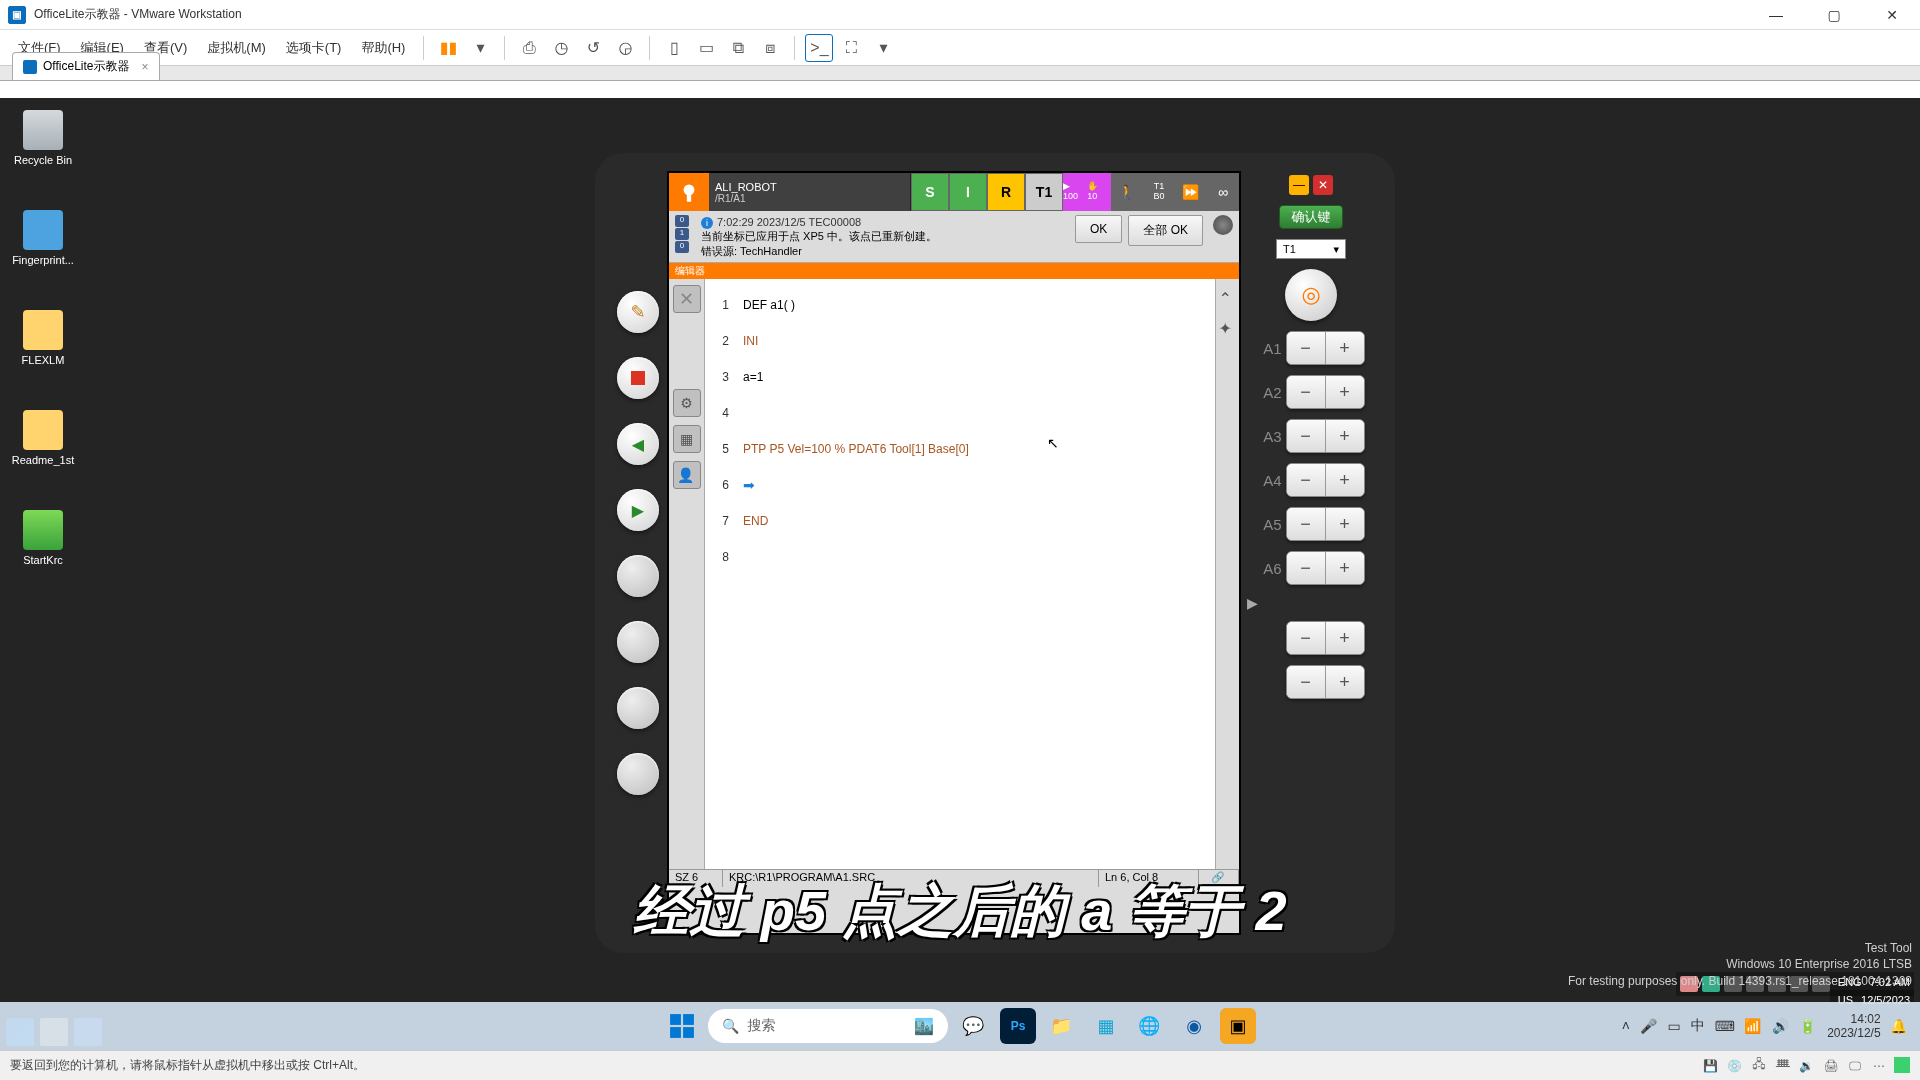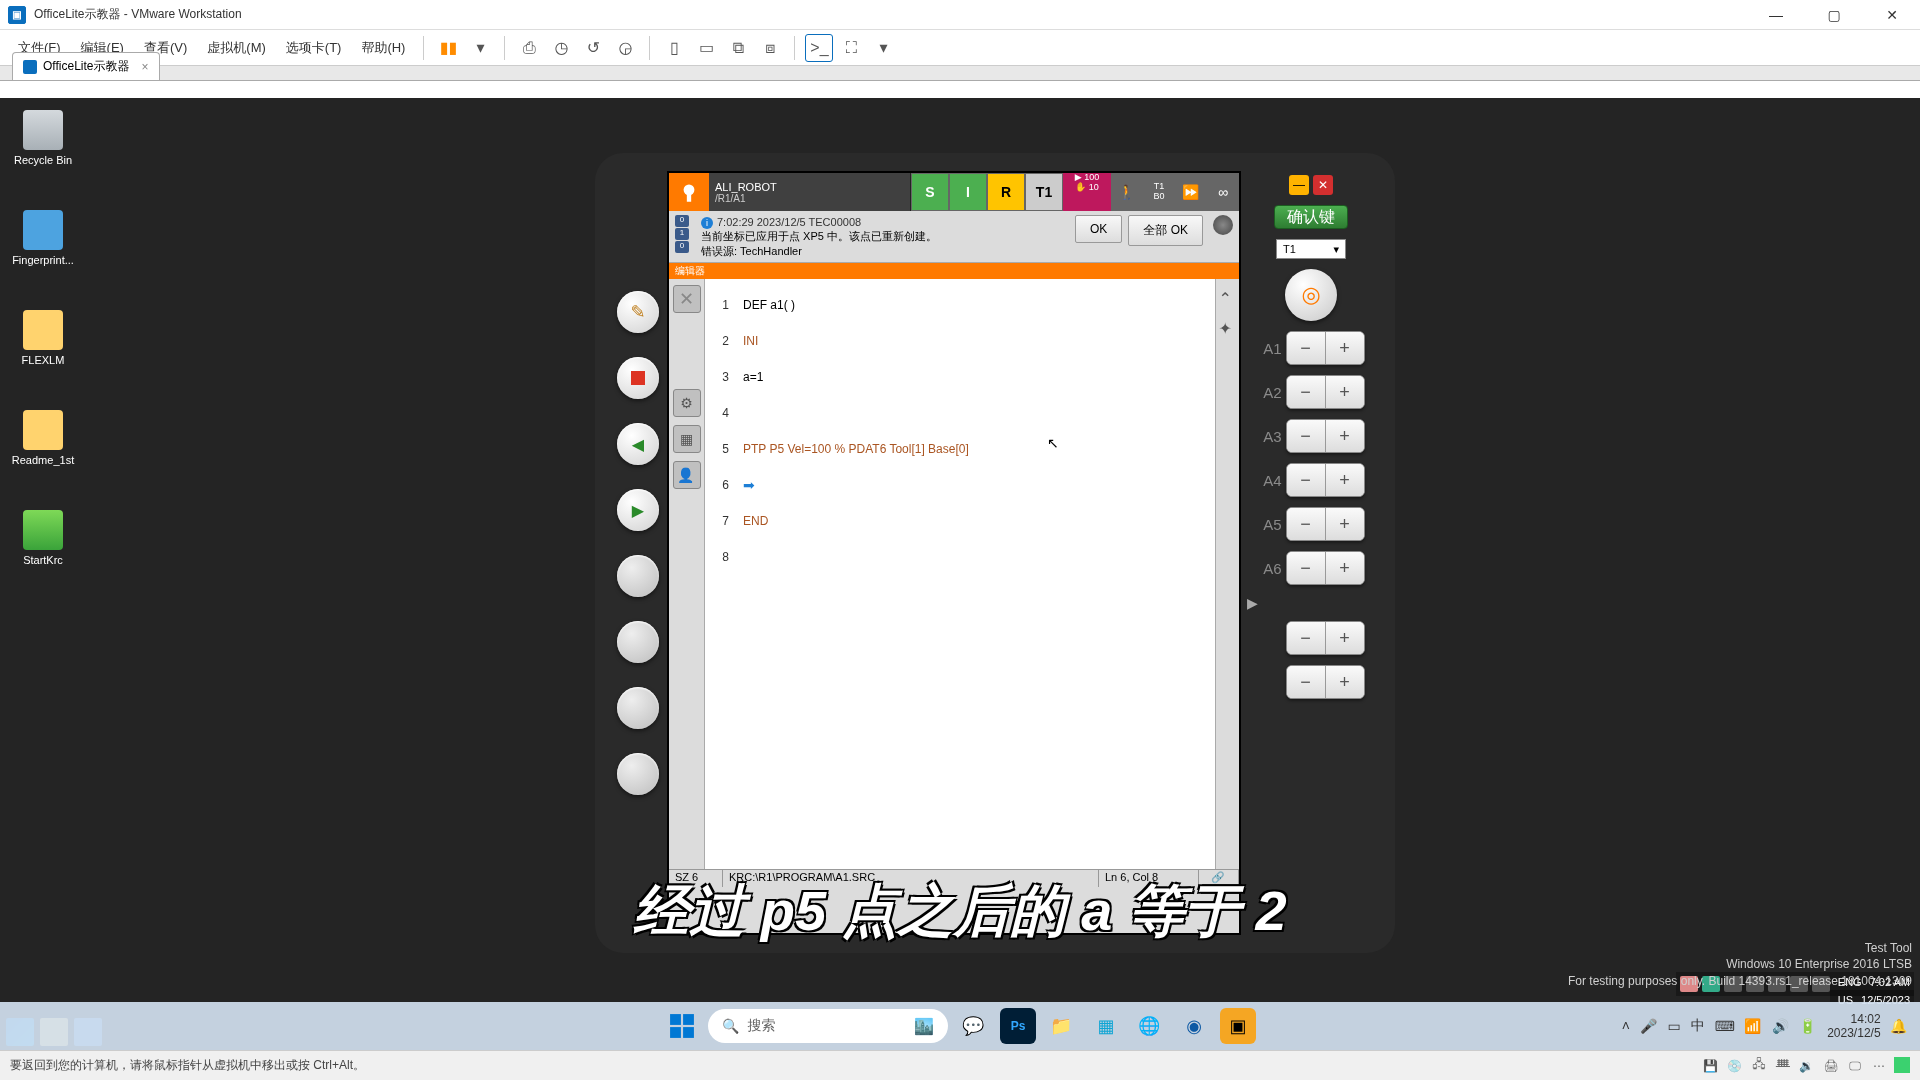--- a/index.html
+++ b/index.html
@@ -46,21 +46,21 @@
 .pad-header { height: 38px; display: flex; align-items: stretch; }
 .pad-header .kuka-logo { width: 40px; background: #ff7a00; display: flex; align-items: center; justify-content: center; }
 .pad-header .kuka-logo svg { width: 26px; height: 26px; }
 .pad-header .robot-name { flex: 1; background: #404040; color: #fff; font-size: 11px; padding: 2px 6px; display: flex; flex-direction: column; justify-content: center; border-right: 1px solid #222; }
 .pad-header .robot-name .sub { font-size: 10px; color: #ccc; }
 .pad-header .mode-btn { width: 38px; display: flex; align-items: center; justify-content: center; font-weight: bold; font-size: 14px; border: 1px solid #666; }
 .pad-header .mode-s { background: #4caf50; color: #fff; }
 .pad-header .mode-i { background: #4caf50; color: #fff; }
 .pad-header .mode-r { background: #ffc400; color: #000; }
 .pad-header .mode-t1 { background: #ccc; color: #000; }
-.pad-header .speed { width: 48px; background: #be185d; color: #fff; font-size: 10px; display: flex; flex-direction: column; align-items: center; justify-content: flex-start; line-height: 1.1; }
+.pad-header .speed { width: 48px; background: #d946ef; color: #fff; font-size: 10px; display: flex; flex-direction: row; align-items: center; justify-content: space-between; line-height: 1.1; }
 .pad-header .small-ico { width: 32px; background: #666; display: flex; align-items: center; justify-content: center; color: #fff; font-size: 14px; }
 
 .pad-msg { background: #dcdcdc; border-bottom: 1px solid #aaa; padding: 4px 6px; font-size: 11px; display: flex; align-items: flex-start; gap: 6px; }
 .pad-msg .msg-icons { width: 20px; display: flex; flex-direction: column; gap: 1px; }
 .pad-msg .msg-icons span { width: 14px; height: 12px; background: #3a5a8a; border-radius: 2px; font-size: 8px; color: #fff; text-align: center; }
 .pad-msg .msg-text { flex: 1; line-height: 1.3; }
 .pad-msg .msg-text .ts { color: #333; }
 .pad-msg .msg-text .info-ico { display: inline-block; width: 12px; height: 12px; border-radius: 50%; background: #1e7fd6; color: #fff; font-size: 9px; text-align: center; line-height: 12px; margin-right: 4px; }
 .pad-msg .msg-btn { background: linear-gradient(#f8f8f8, #ddd); border: 1px solid #999; padding: 6px 14px; font-size: 12px; cursor: pointer; border-radius: 2px; }
 .pad-msg .globe { width: 20px; height: 20px; border-radius: 50%; background: radial-gradient(#888, #444); margin-left: 4px; }
@@ -85,21 +85,21 @@
 .editor-status { height: 18px; background: #dcdcdc; border-top: 1px solid #999; display: flex; font-size: 11px; }
 .editor-status .cell { border-right: 1px solid #999; padding: 1px 6px; }
 .editor-softkeys { height: 28px; background: #dcdcdc; display: flex; gap: 4px; padding: 2px 4px; }
 .editor-softkeys .sk { flex: 1; background: linear-gradient(#f0f0f0, #ccc); border: 1px solid #999; font-size: 11px; display: flex; align-items: center; justify-content: center; cursor: pointer; }
 
 .pad-right { width: 140px; display: flex; flex-direction: column; align-items: center; padding-top: 4px; gap: 10px; }
 .pad-right .top-row { display: flex; gap: 4px; }
 .pad-right .mini-btn { width: 20px; height: 20px; border-radius: 3px; display: flex; align-items: center; justify-content: center; font-size: 12px; cursor: pointer; }
 .pad-right .mini-min { background: #ffb300; color: #000; }
 .pad-right .mini-close { background: #d32f2f; color: #fff; }
-.pad-right .confirm-btn { width: 74px; height: 24px; background: linear-gradient(#4caf50, #2e7d32); color: #fff; border: 1px solid #1b5e20; border-radius: 4px; font-size: 16px; display: flex; align-items: center; justify-content: center; cursor: pointer; }
+.pad-right .confirm-btn { width: 64px; height: 24px; background: linear-gradient(#4caf50, #2e7d32); color: #fff; border: 1px solid #1b5e20; border-radius: 4px; font-size: 13px; display: flex; align-items: center; justify-content: center; cursor: pointer; }
 .pad-right .t1-sel { width: 70px; height: 20px; background: #fff; border: 1px solid #888; font-size: 11px; padding: 0 6px; display: flex; align-items: center; justify-content: space-between; }
 .pad-right .joy-knob { width: 52px; height: 52px; border-radius: 50%; background: radial-gradient(circle at 35% 30%, #fff, #c8c8c8); box-shadow: 0 2px 4px rgba(0,0,0,.5); display: flex; align-items: center; justify-content: center; color: #ff7a00; font-size: 22px; }
 .pad-right .axis-row { display: flex; align-items: center; gap: 4px; }
 .pad-right .axis-label { width: 24px; color: #8a8a8a; font-size: 15px; text-align: right; }
 .pad-right .jog-pair { display: flex; background: #f4f4f4; border: 1px solid #888; border-radius: 6px; overflow: hidden; box-shadow: 0 2px 3px rgba(0,0,0,.4); }
 .pad-right .jog-pair button { width: 38px; height: 32px; border: none; background: linear-gradient(#fafafa, #ddd); font-size: 18px; color: #555; cursor: pointer; }
 .pad-right .jog-pair .div { width: 1px; background: #999; }
 .pad-right .play-arrow { color: #aaa; font-size: 14px; align-self: flex-start; margin-left: 6px; }
 
 

